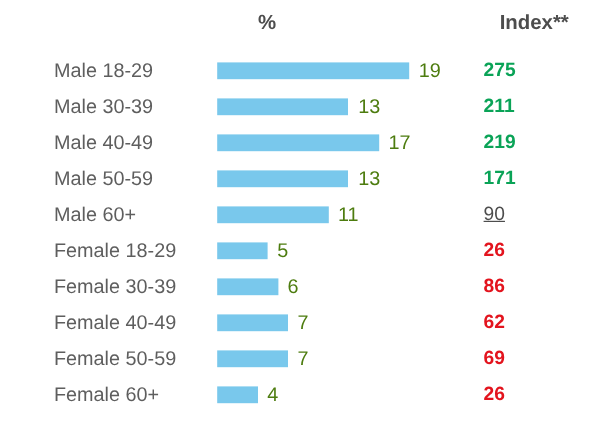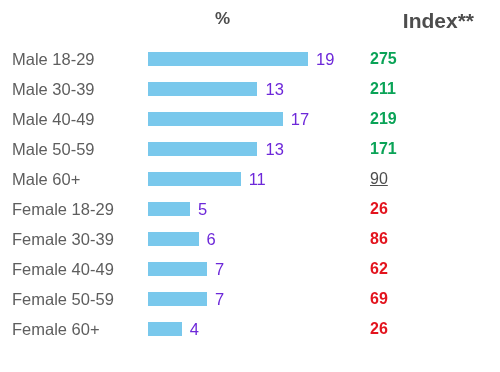--- a/index.html
+++ b/index.html
@@ -41,31 +41,32 @@
     font-weight: bold;
     color: #4d4d4d;
     letter-spacing: 0px;
   }
   .header-index {
     position: absolute;
     left: 370px;
     top: 9px;
     width: 104px;
     text-align: right;
-    font-size: 21px;
+    font-size: 17px;
     font-weight: bold;
     color: #4d4d4d;
   }
 
   
   .rows {
     position: absolute;
     left: 0;
     top: 44px;
     width: 407px;
+    padding-left: 33px;
   }
   .row {
     position: relative;
     height: 30px;
     width: 500px;
   }
   .row-label {
     position: absolute;
     left: 12px;
     top: 0;
@@ -88,21 +89,21 @@
     top: 8px;
     height: 14px;
     background: #79c8ec;
   }
   .bar-value {
     position: absolute;
     top: 0;
     height: 30px;
     line-height: 30px;
     font-size: 16.5px;
-    color: #6d28d9;
+    color: #4d7c0f;
     white-space: nowrap;
   }
   .index-value {
     position: absolute;
     left: 370px;
     top: 0;
     width: 104px;
     height: 30px;
     line-height: 30px;
     text-align: left;

